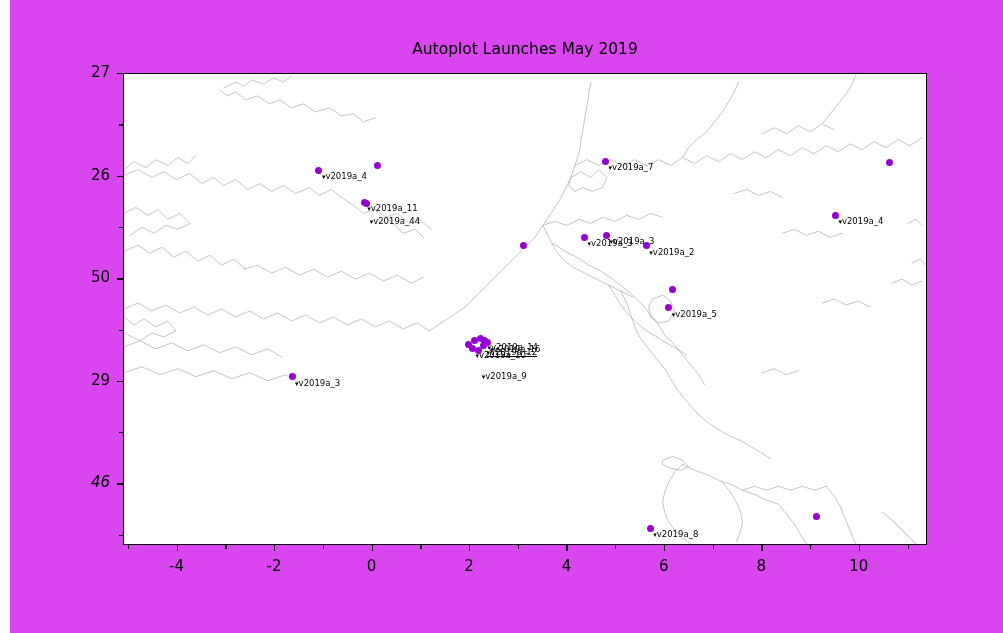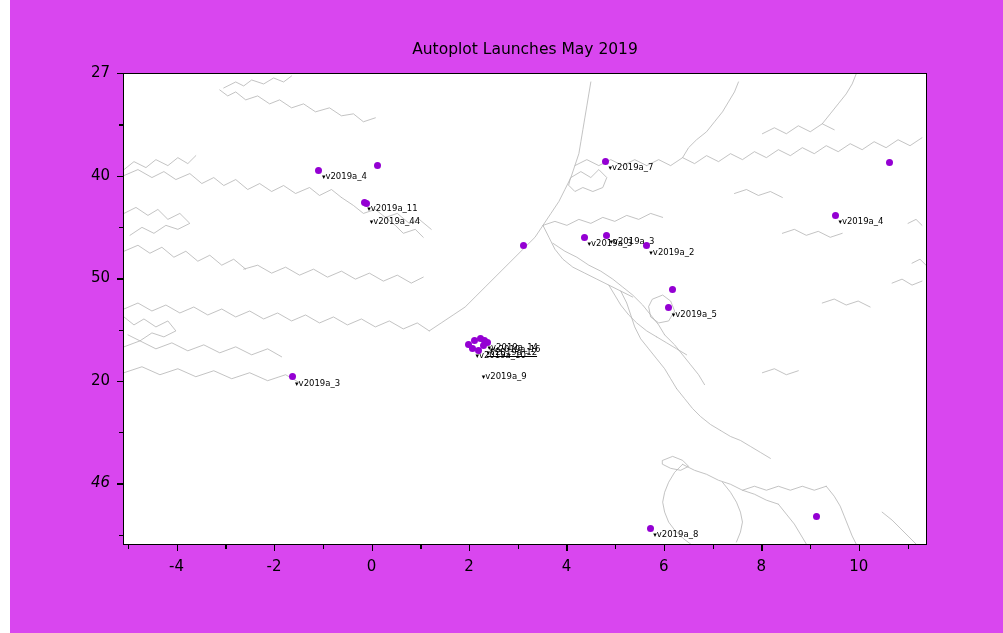--- a/index.html
+++ b/index.html
@@ -288,19 +288,19 @@
       <div class="ticklabel-x" style="left: 264.055px;">-2</div>
       <div class="ticklabel-x" style="left: 361.509px;">0</div>
       <div class="ticklabel-x" style="left: 458.964px;">2</div>
       <div class="ticklabel-x" style="left: 556.418px;">4</div>
       <div class="ticklabel-x" style="left: 653.873px;">6</div>
       <div class="ticklabel-x" style="left: 751.327px;">8</div>
       <div class="ticklabel-x" style="left: 848.782px; text-align: center;">10</div>
     </div>
   <div id="ylabels-wrap">
       <div class="ticklabel-y" style="top: 483.435px; font-style: italic;">46</div>
-      <div class="ticklabel-y" style="top: 380.826px;">20</div>
+      <div class="ticklabel-y" style="top: 380.826px;">29</div>
       <div class="ticklabel-y" style="top: 278.217px;">50</div>
-      <div class="ticklabel-y" style="top: 175.609px;">40</div>
+      <div class="ticklabel-y" style="top: 175.609px;">26</div>
       <div class="ticklabel-y" style="top: 73px;">27</div>
     </div>
 
 </div>
 
 </body></html>

